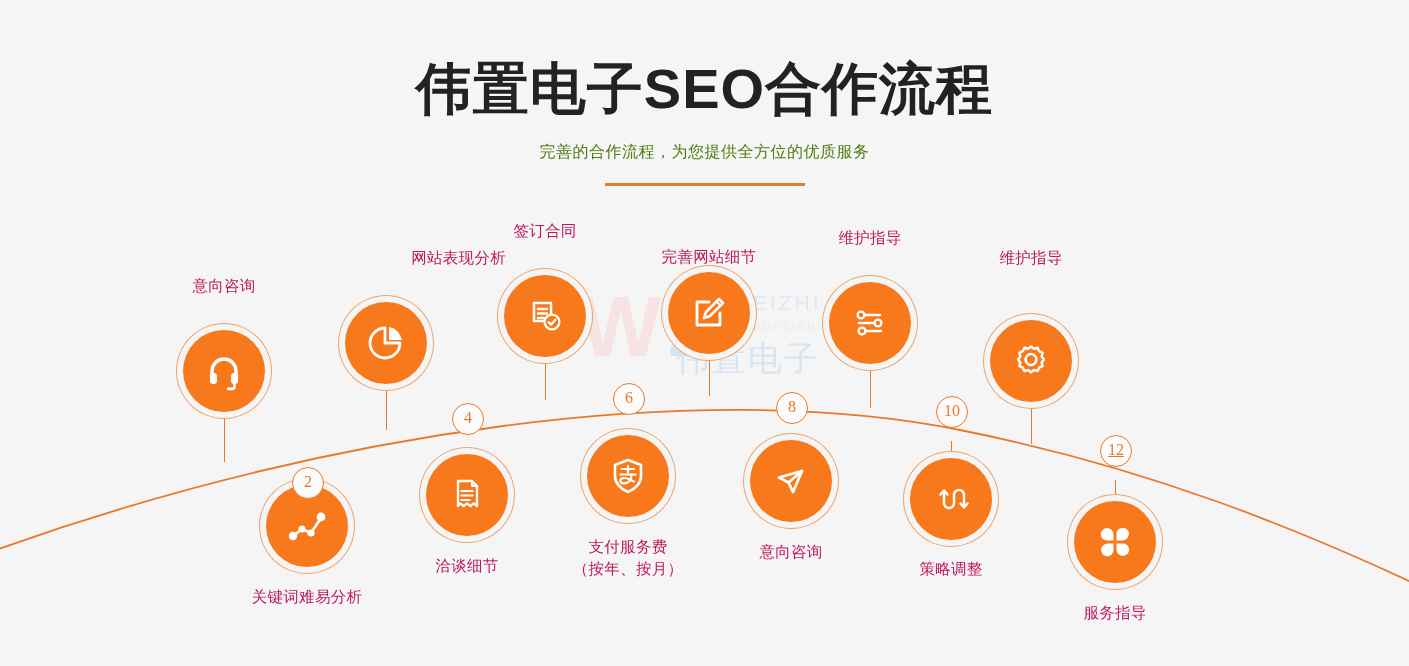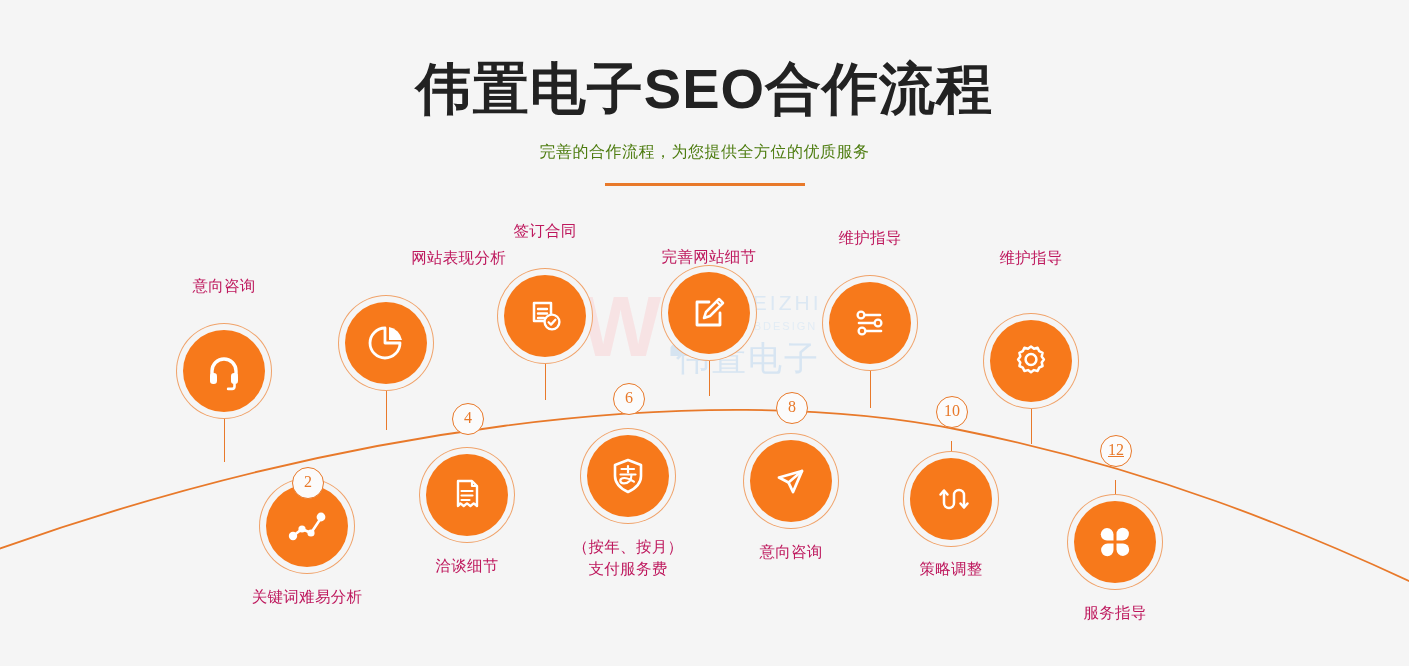--- a/index.html
+++ b/index.html
@@ -235,22 +235,22 @@
       <svg width="42" height="42" viewBox="0 0 42 42">
         <path d="M21 5 L34 10 v11 c0 8 -6.5 13 -13 16 c-6.5 -3 -13 -8 -13 -16 V10 Z" fill="none" stroke="#fff" stroke-width="2.6" stroke-linejoin="round"></path>
         <path d="M14.5 14 h12.5" stroke="#fff" stroke-width="2.2" stroke-linecap="round"></path>
         <path d="M21 11 v6.5" stroke="#fff" stroke-width="2.2" stroke-linecap="round"></path>
         <path d="M13.5 19.5 h15" stroke="#fff" stroke-width="2.2" stroke-linecap="round"></path>
         <path d="M24.5 19.8 c0 5.6 -3.4 8.6 -7.6 8.6 c-2.6 0 -3.6 -1.6 -3.6 -2.8 c0 -1.6 1.7 -2.6 4 -2.6 c3.5 0 6.8 1.9 9.6 3.6" fill="none" stroke="#fff" stroke-width="2.2" stroke-linecap="round" stroke-linejoin="round"></path>
       </svg>
     </div>
     <div class="num" style="left:-15px; top:-93px;">6</div>
     <div class="label" style="left:-120px; top:60px; width:240px;">
+      <div>支付服务费</div>
       <div>（按年、按月）</div>
-      <div>支付服务费</div>
     </div>
   </div>
 
   <div class="node" style="left:709px; top:313px;">
     <div class="stem" style="top:41px; height:42px;"></div>
     <div class="disc">
       <svg width="42" height="42" viewBox="0 0 42 42">
         <path d="M32 21 v12 H9 V10 h12" fill="none" stroke="#fff" stroke-width="2.8" stroke-linecap="round" stroke-linejoin="round"></path>
         <path d="M16 26 l2 -6 l13 -13 l4 4 l-13 13 Z" fill="none" stroke="#fff" stroke-width="2.5" stroke-linejoin="round"></path>
         <path d="M28.5 9.5 l4 4" stroke="#fff" stroke-width="2.2"></path>

